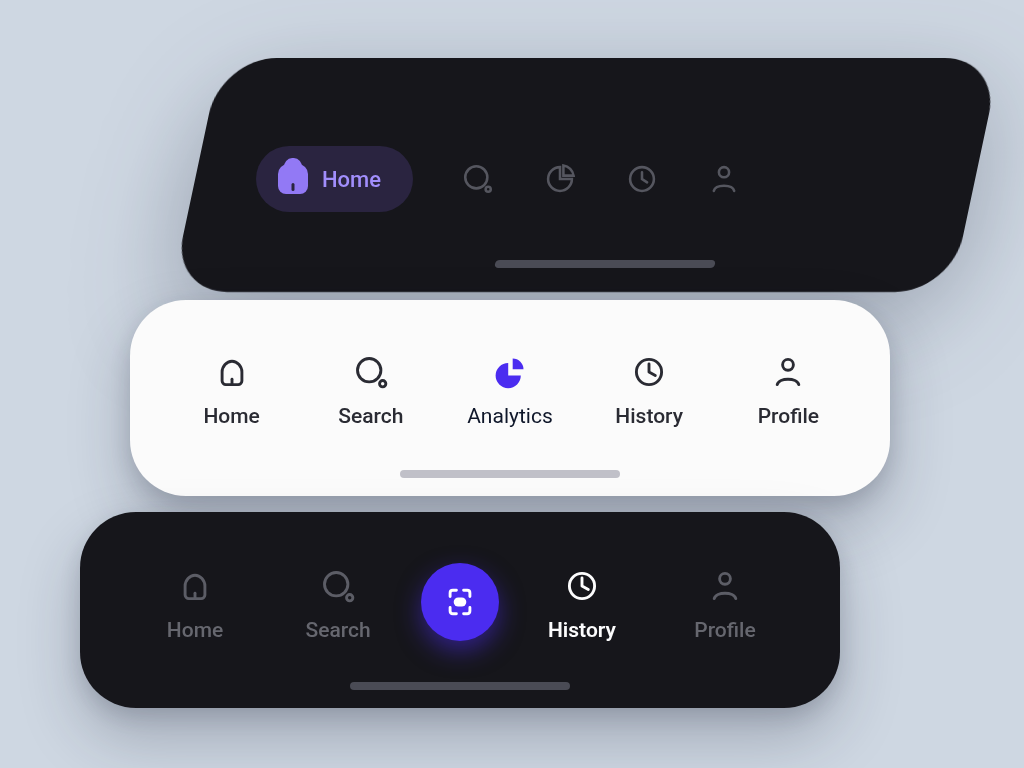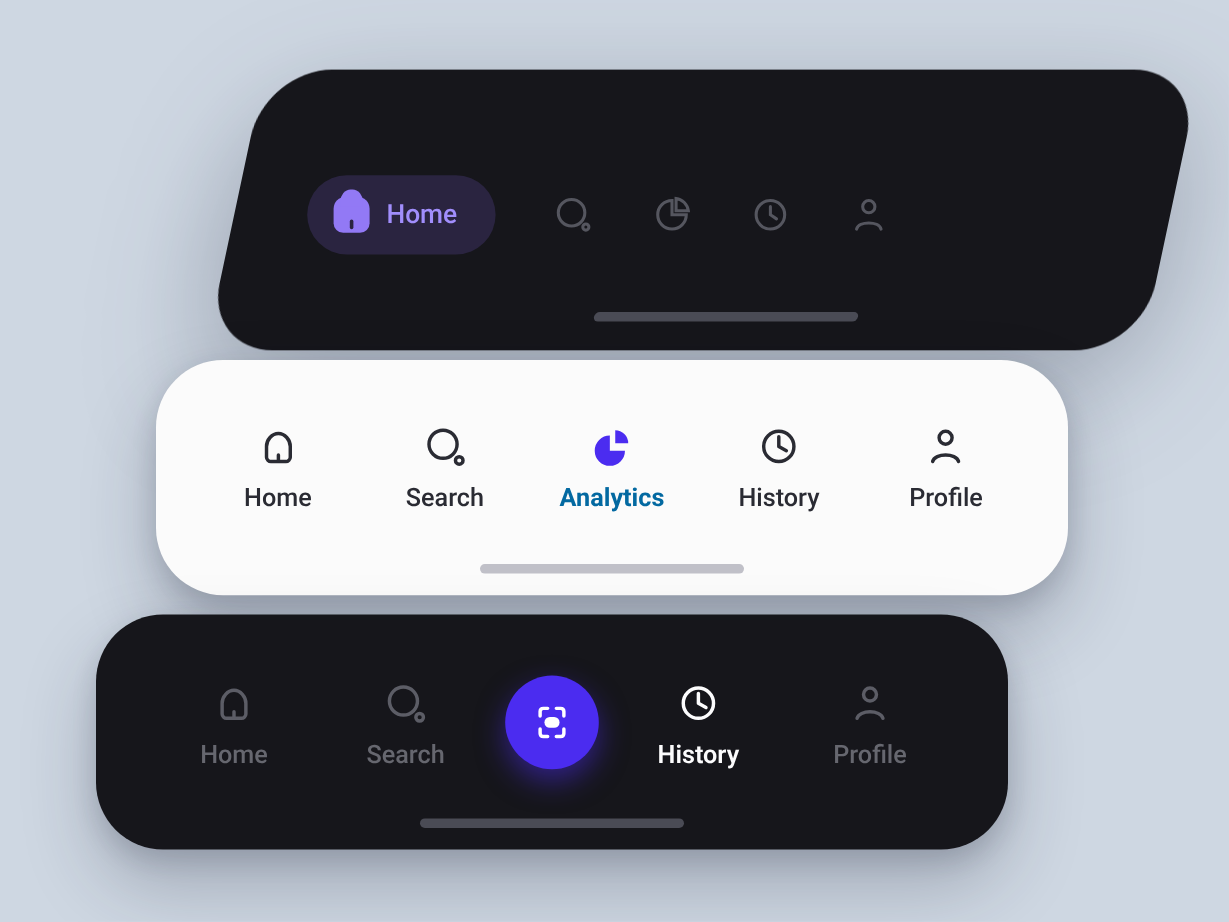--- a/index.html
+++ b/index.html
@@ -132,21 +132,21 @@
     flex-direction: column;
     align-items: center;
     gap: 14px;
     min-width: 120px;
   }
   .bitem .lbl {
     font-size: 21px;
     font-weight: 500;
     color: #2a2b33;
   }
-  .bitem.active .lbl { color: #0369a1; font-weight:700; }
+  .bitem.active .lbl { color: #0f172a; font-weight:400; }
   .bicon { width: 36px; height: 36px; }
   .bicon svg { width:100%; height:100%; display:block; }
   .bicon.stroke path, .bicon.stroke circle, .bicon.stroke polyline { stroke:#2a2b33; stroke-width:3.2; fill:none; stroke-linecap:round; stroke-linejoin:round; }
   .bicon.fill path { fill:#4b2cf0; }
 
   
   .bar3 {
     left: 80px; top: 512px;
     width: 760px; height: 196px;
     padding-top: 30px;

